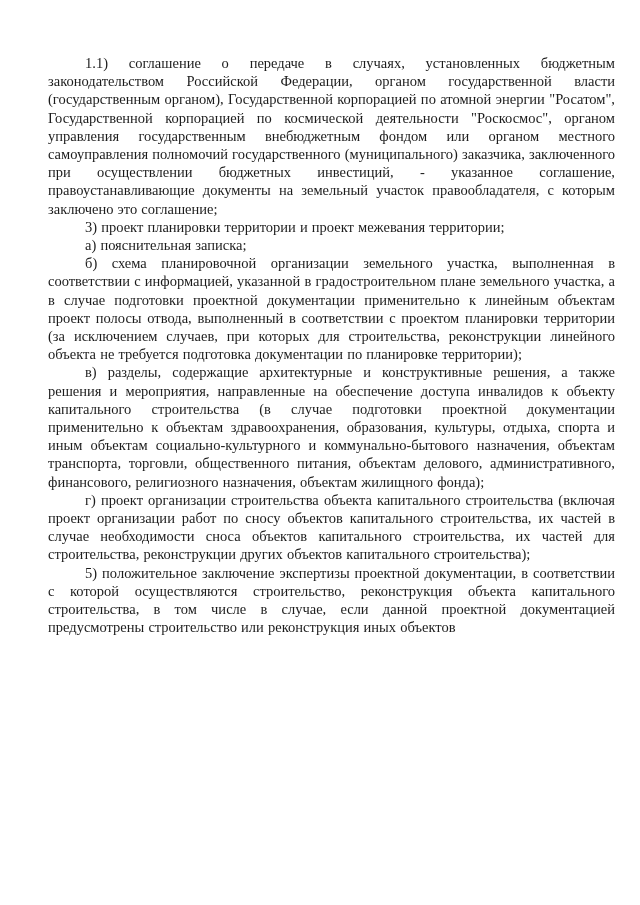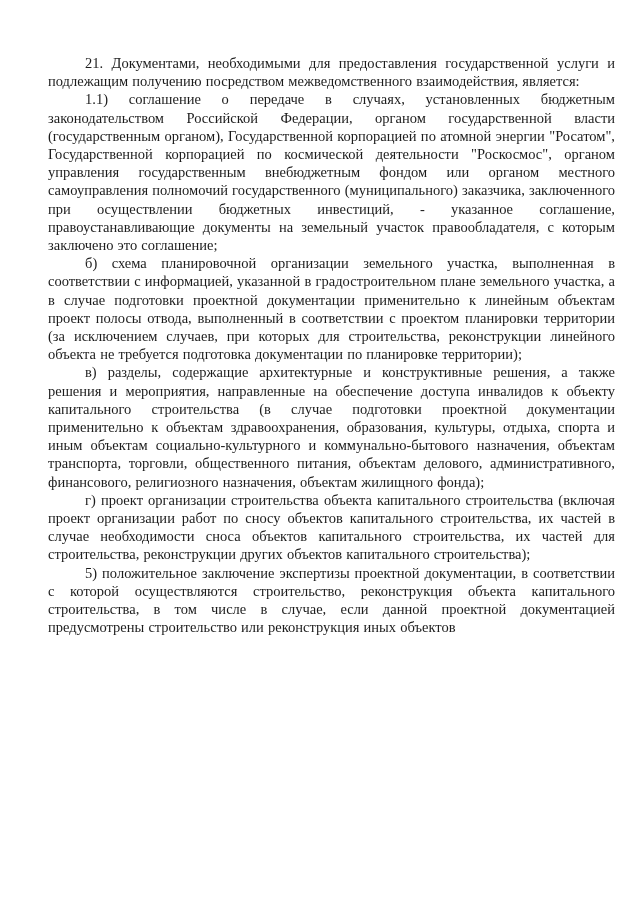--- a/index.html
+++ b/index.html
@@ -28,19 +28,20 @@
     color: #1c1c1c;
     text-align: justify;
     text-indent: 37px;
     word-spacing: 0.5px;
   }
 </style>
 </head>
 <body>
 
 <div class="page">
-  <p class="para">21. Документами, необходимыми для предоставления государственной услуги и подлежащим получению посредством межведомственного взаимодействия, является:</p>
   <p class="para">1.1) соглашение о передаче в случаях, установленных бюджетным законодательством Российской Федерации, органом государственной власти (государственным органом), Государственной корпорацией по атомной энергии "Росатом", Государственной корпорацией по космической деятельности "Роскосмос", органом управления государственным внебюджетным фондом или органом местного самоуправления полномочий государственного (муниципального) заказчика, заключенного при осуществлении бюджетных инвестиций, - указанное соглашение, правоустанавливающие документы на земельный участок правообладателя, с которым заключено это соглашение;</p>
+  <p class="para">3) проект планировки территории и проект межевания территории;</p>
+  <p class="para">а) пояснительная записка;</p>
   <p class="para">б) схема планировочной организации земельного участка, выполненная в соответствии с информацией, указанной в градостроительном плане земельного участка, а в случае подготовки проектной документации применительно к линейным объектам проект полосы отвода, выполненный в соответствии с проектом планировки территории (за исключением случаев, при которых для строительства, реконструкции линейного объекта не требуется подготовка документации по планировке территории);</p>
   <p class="para">в) разделы, содержащие архитектурные и конструктивные решения, а также решения и мероприятия, направленные на обеспечение доступа инвалидов к объекту капитального строительства (в случае подготовки проектной документации применительно к объектам здравоохранения, образования, культуры, отдыха, спорта и иным объектам социально-культурного и коммунально-бытового назначения, объектам транспорта, торговли, общественного питания, объектам делового, административного, финансового, религиозного назначения, объектам жилищного фонда);</p>
   <p class="para">г) проект организации строительства объекта капитального строительства (включая проект организации работ по сносу объектов капитального строительства, их частей в случае необходимости сноса объектов капитального строительства, их частей для строительства, реконструкции других объектов капитального строительства);</p>
   <p class="para">5) положительное заключение экспертизы проектной документации, в соответствии с которой осуществляются строительство, реконструкция объекта капитального строительства, в том числе в случае, если данной проектной документацией предусмотрены строительство или реконструкция иных объектов</p>
 </div>
 
 </body></html>

